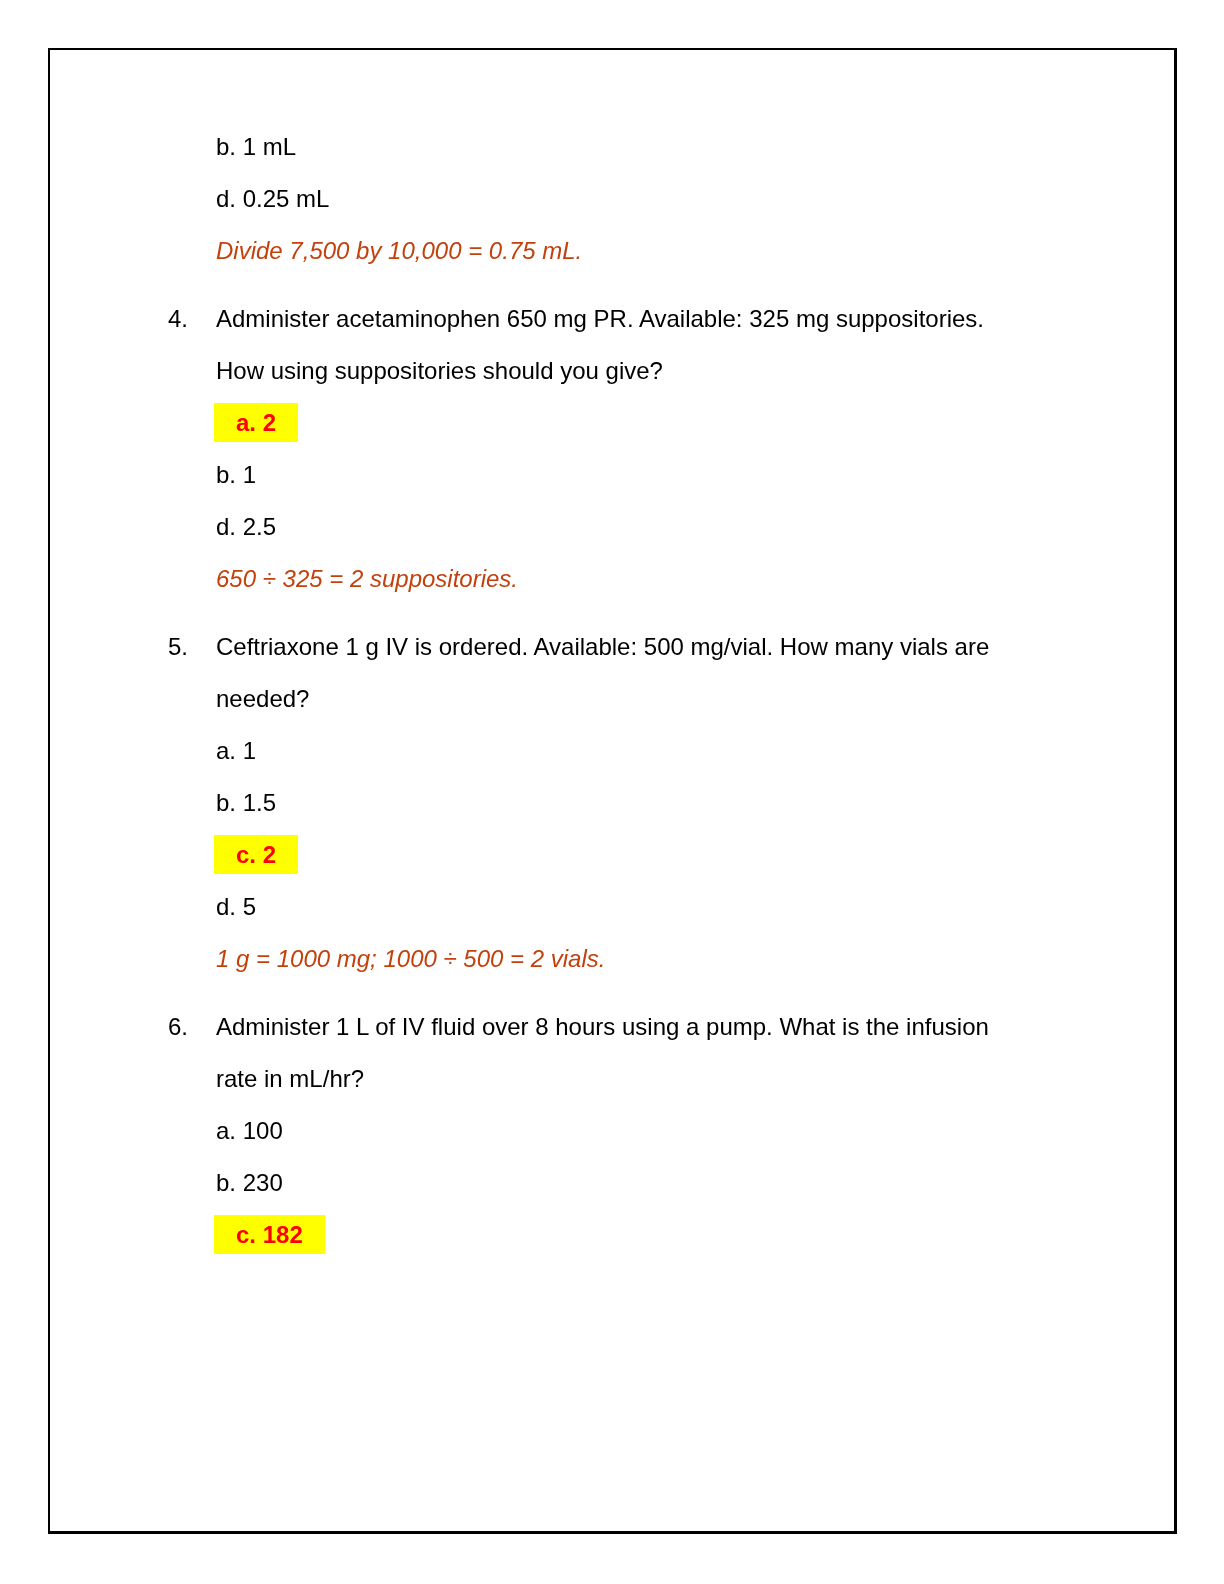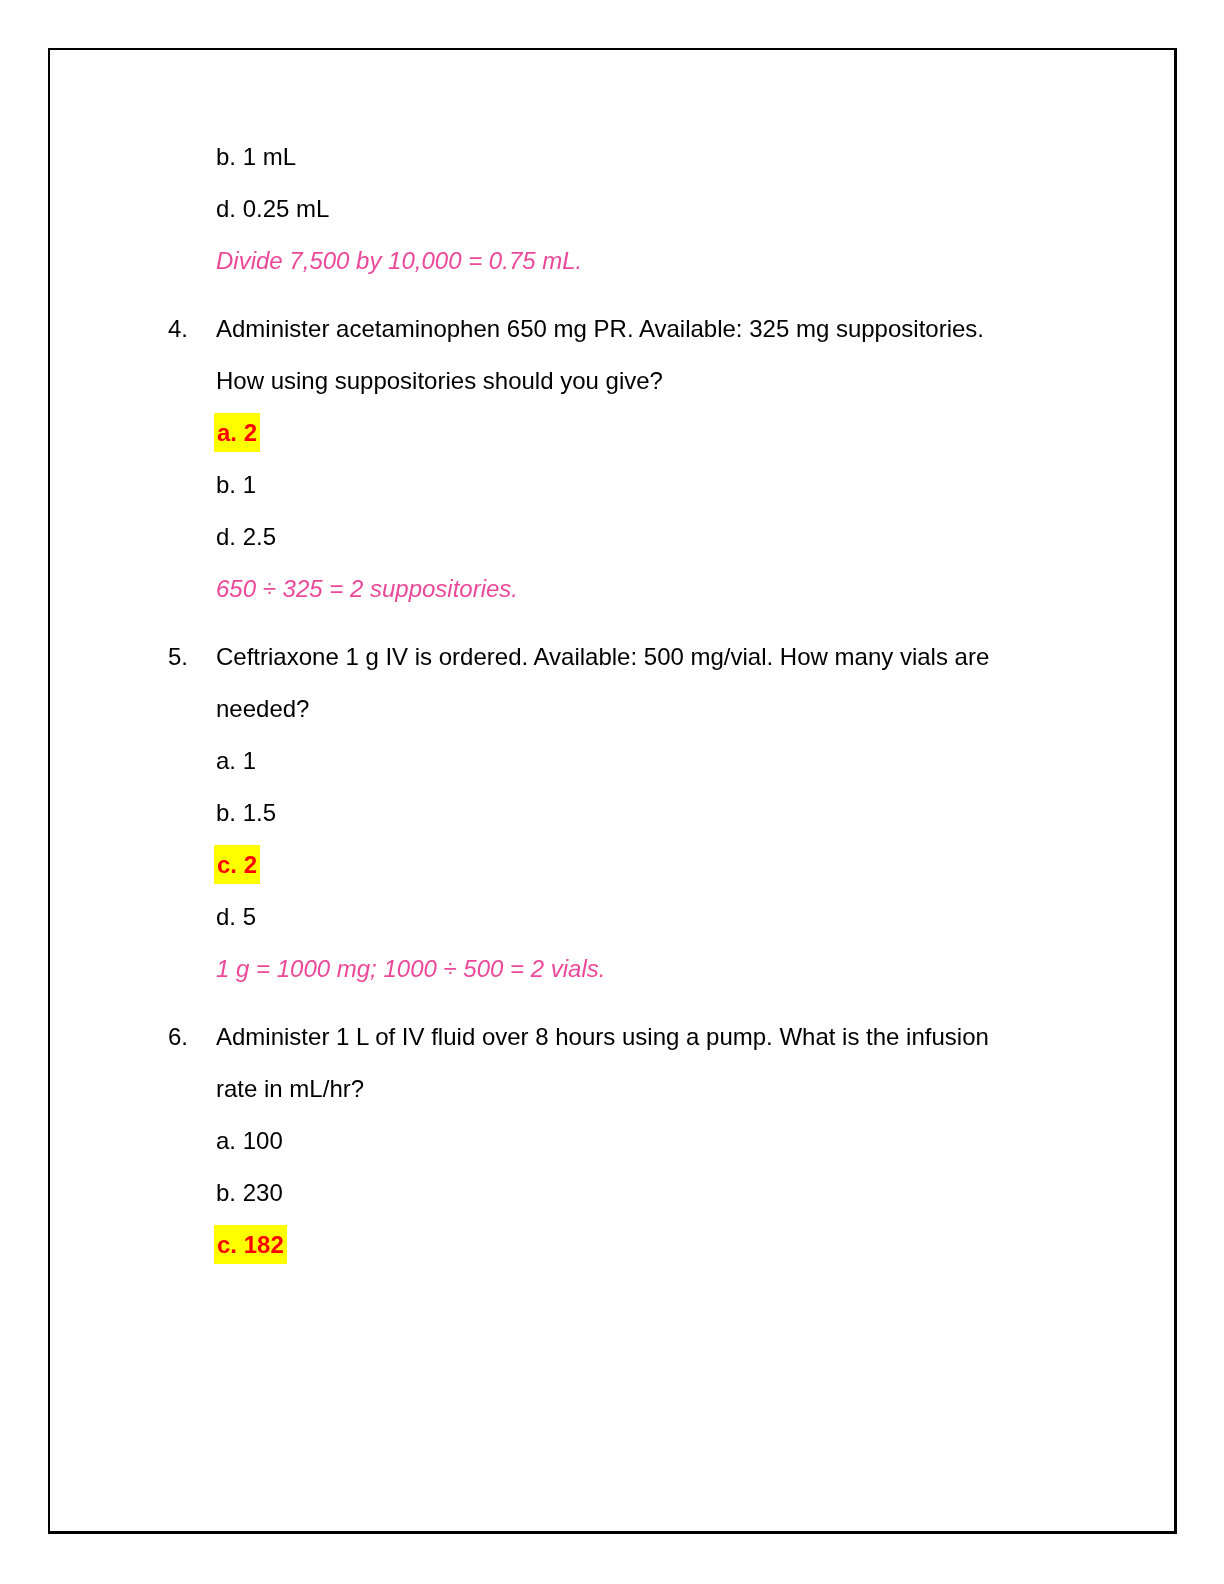--- a/index.html
+++ b/index.html
@@ -17,44 +17,44 @@
   .frame {
     position: absolute;
     left: 48px; top: 48px;
     width: 1129px; height: 1486px;
     border: 2px solid #000000;
     border-right-width: 3px;
     border-bottom-width: 3px;
   }
   .content {
     position: absolute;
-    left: 216px; top: 131px;
+    left: 216px; top: 121px;
     width: 945px;
     font-size: 24px;
     color: #000000;
   }
   .line {
     line-height: 52px;
     white-space: nowrap;
   }
   .q-line { position: relative; }
   .q-first { margin-top: 16px; }
   .q-num {
     position: absolute;
     left: -48px;
   }
   .explanation {
-    color: #ec4899;
+    color: #c2410c;
     font-style: italic;
   }
   .hl {
     background: #ffff00;
     color: #ff0000;
     font-weight: bold;
-    padding: 6px 3px;
+    padding: 6px 22px;
     margin-left: -2px;
   }
 </style>
 </head>
 <body>
 
 <div class="page">
   <div class="frame"></div>
 
   <div class="content">

